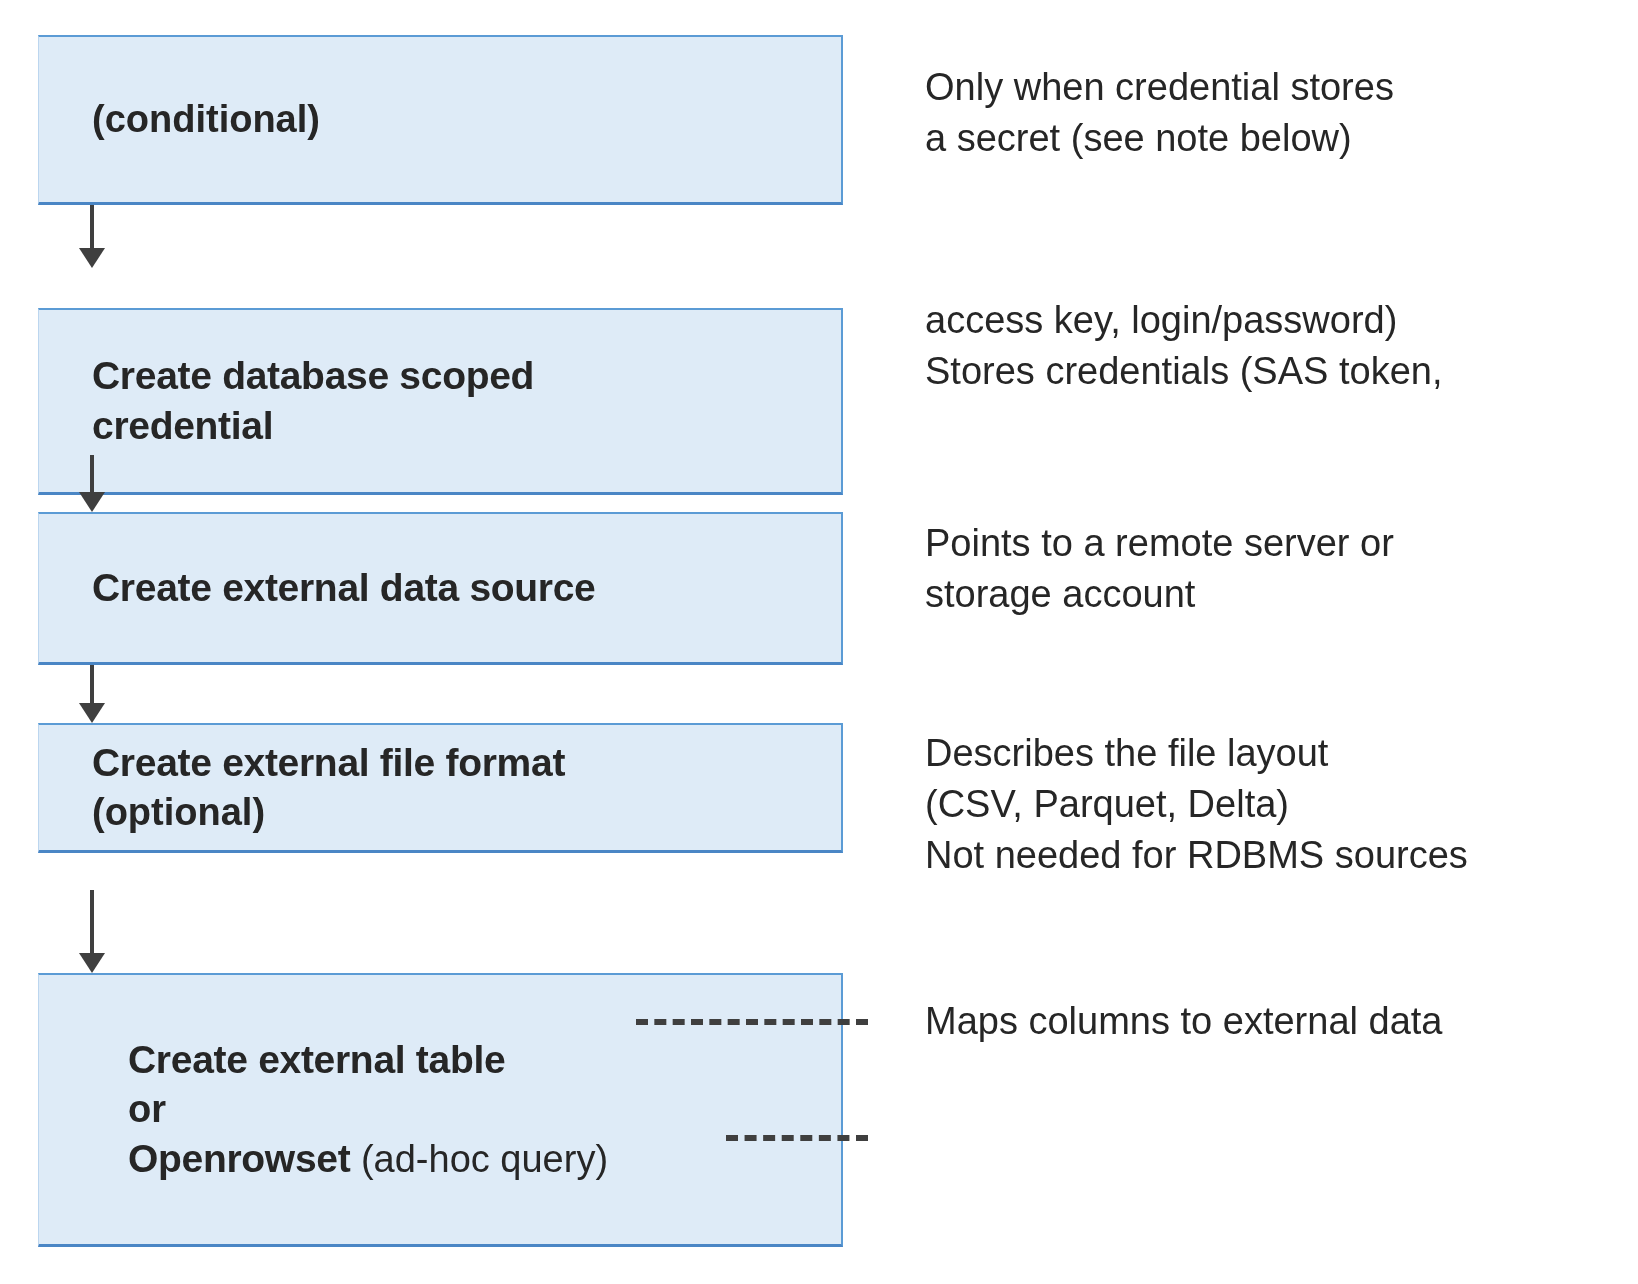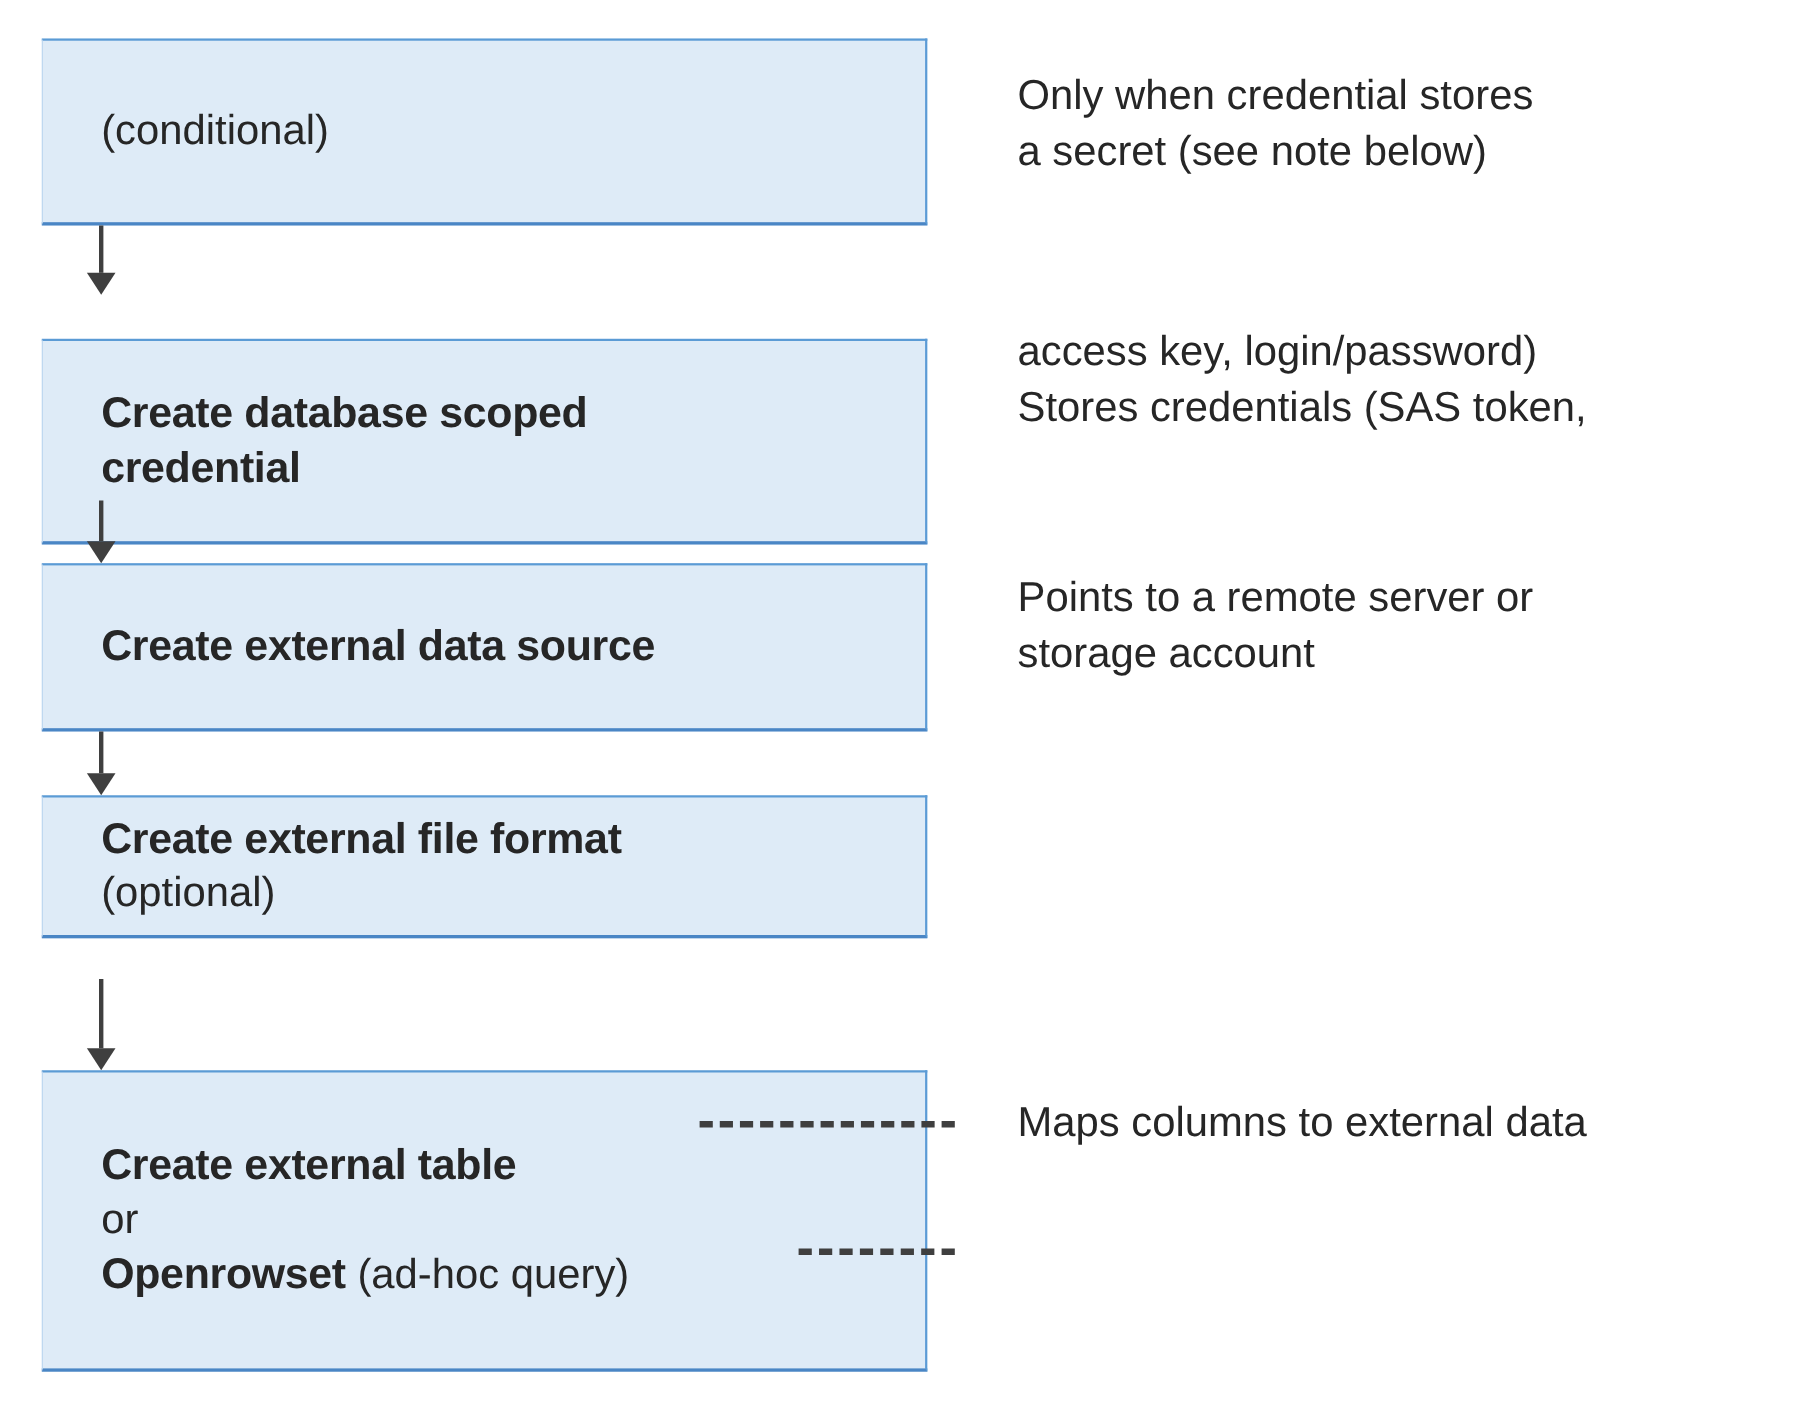--- a/index.html
+++ b/index.html
@@ -39,34 +39,34 @@
     line-height: 1.28;
   }
   .box-title {
     font-weight: bold;
     font-size: 39px;
     letter-spacing: -0.3px;
     color: #262626;
     display: block;
   }
   .box-sub {
-    font-weight: normal;
+    font-weight: bold;
     font-size: 38px;
     color: #262626;
     display: block;
   }
   .box-inline-sub {
     font-weight: normal;
   }
 
   #box-1 { top: 35px;  height: 170px; }
   #box-2 { top: 268px; height: 187px; margin-top: 40px; }
   #box-3 { top: 512px; height: 153px; }
   #box-4 { top: 723px; height: 130px; }
-  #box-5 { top: 973px; height: 274px; }
+  #box-5 { top: 973px; height: 274px; padding-left: 36px; }
 
   
   #box-5 .box-text { padding-left: 53px; }
   .alt-row {
     display: block;
     white-space: nowrap;
   }
 
   
   .arrow {
@@ -177,20 +177,25 @@
     <div class="shaft"></div>
     <div class="head"></div>
   </div>
 
   <div class="flow-box" id="box-4">
     <div class="box-text">
       <span class="box-title">Create external file format</span>
       <span class="box-sub">(optional)</span>
     </div>
   </div>
+  <div class="note" id="note-4">
+    <div>Describes the file layout</div>
+    <div>(CSV, Parquet, Delta)</div>
+    <div>Not needed for RDBMS sources</div>
+  </div>
 
   <div class="arrow" id="arrow-4">
     <div class="shaft"></div>
     <div class="head"></div>
   </div>
 
   <div class="flow-box" id="box-5">
     <div class="box-text">
       <span class="alt-row">
         <span class="box-title" style="display:inline">Create external table</span>

